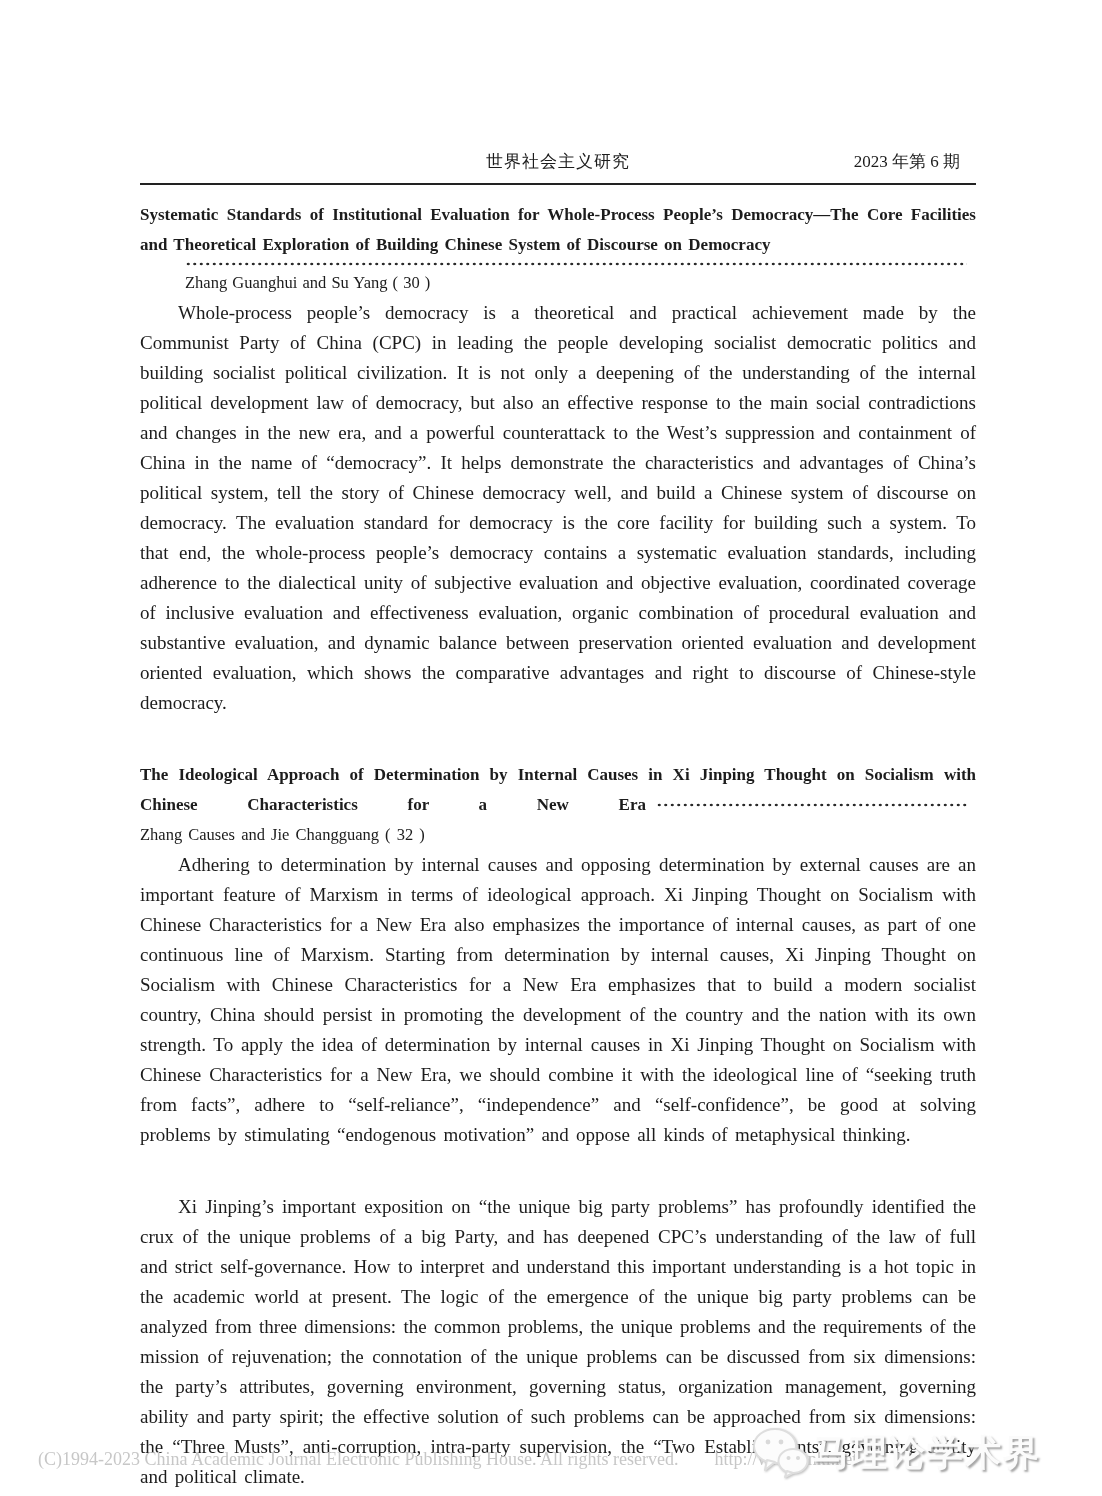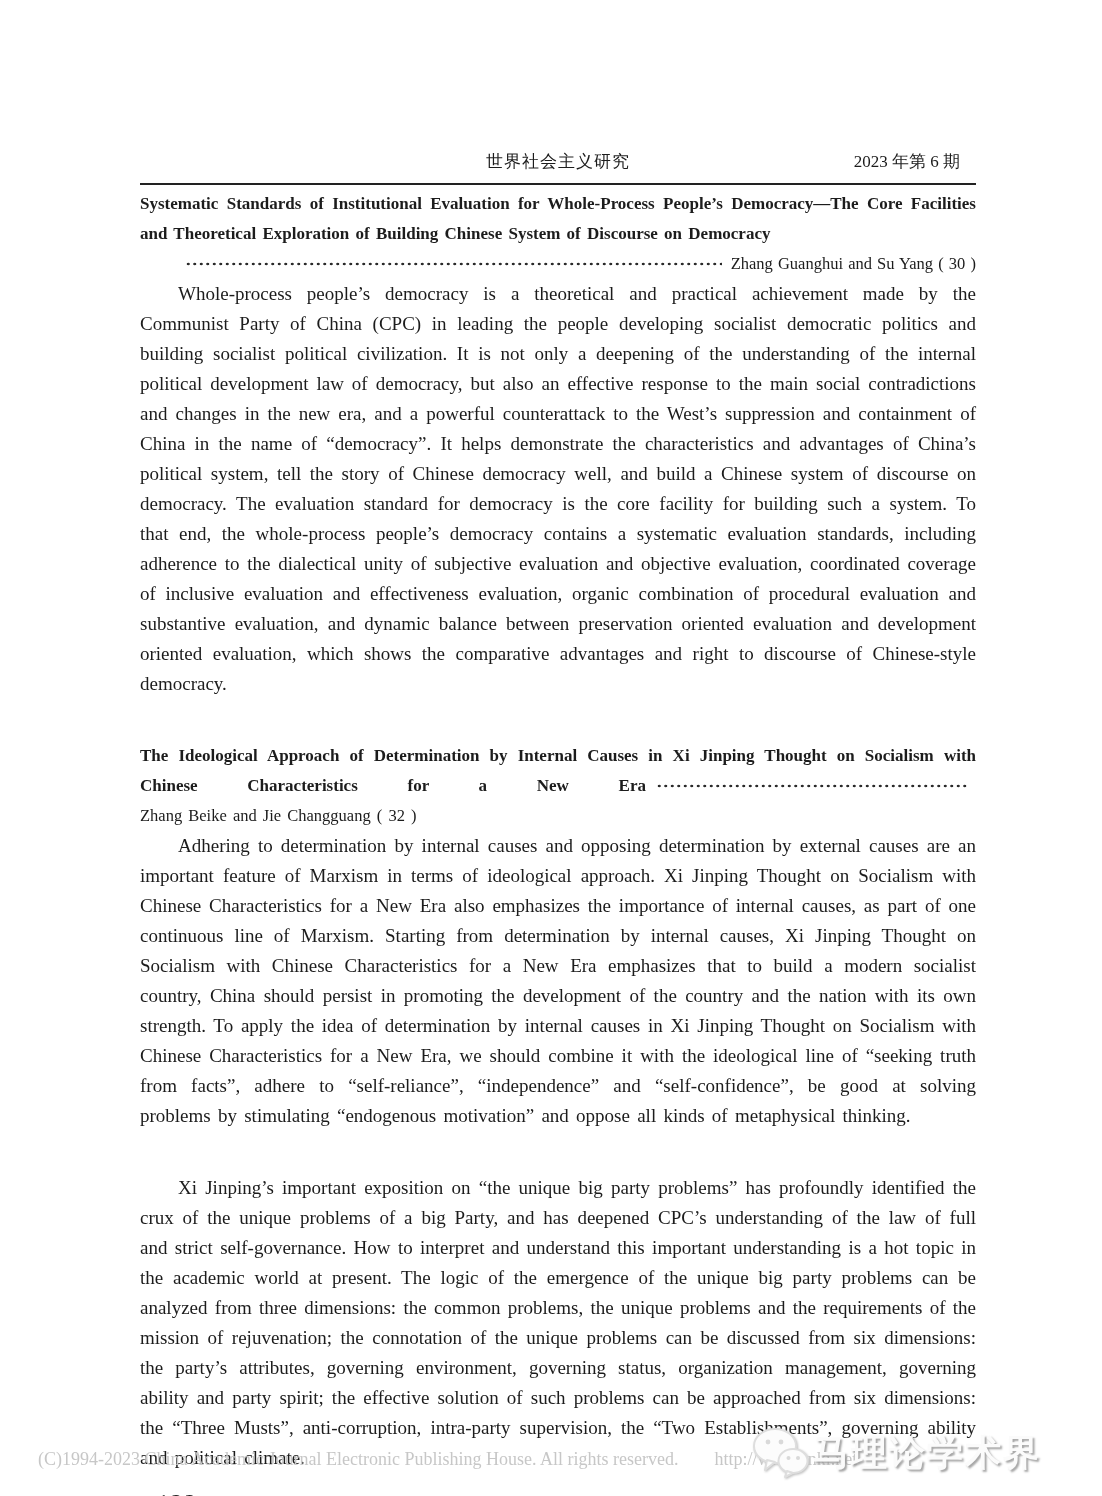--- a/index.html
+++ b/index.html
@@ -43,30 +43,30 @@
   }
 
   
   .article-title {
     font-weight: bold;
     font-size: 17px;
     line-height: 30px;
     word-spacing: 2px;
     text-align: justify;
   }
-  .article-1 .article-title { margin-top: 4px; }
+  .article-1 .article-title { margin-top: 15px; }
   .article-2, .article-3 { margin-top: 42px; }
 
   .byline {
     display: flex;
-    align-items: center;
     padding-left: 45px;
     font-size: 16.5px;
     line-height: 30px;
     word-spacing: 1px;
+    flex-direction: column;
   }
   .leader {
     flex: 1 1 auto;
     height: 8px;
     margin-right: 9px;
     background-image: radial-gradient(circle, #2a2a2a 1.2px, transparent 1.6px);
     background-size: 6.5px 8px;
     background-repeat: repeat-x;
     background-position: 0 center;
   }
@@ -146,21 +146,21 @@
     <section class="article article-1">
       <p class="article-title">Systematic Standards of Institutional Evaluation for Whole-Process People’s Democracy—The Core Facilities and Theoretical Exploration of Building Chinese System of Discourse on Democracy</p>
       <div class="byline">
         <span class="leader"></span>
         <span class="byline-text"><span>Zhang Guanghui and Su Yang</span>&nbsp;<span>( 30 )</span></span>
       </div>
       <p class="abstract">Whole-process people’s democracy is a theoretical and practical achievement made by the Communist Party of China (CPC) in leading the people developing socialist democratic politics and building socialist political civilization. It is not only a deepening of the understanding of the internal political development law of democracy, but also an effective response to the main social contradictions and changes in the new era, and a powerful counterattack to the West’s suppression and containment of China in the name of “democracy”. It helps demonstrate the characteristics and advantages of China’s political system, tell the story of Chinese democracy well, and build a Chinese system of discourse on democracy. The evaluation standard for democracy is the core facility for building such a system. To that end, the whole-process people’s democracy contains a systematic evaluation standards, including adherence to the dialectical unity of subjective evaluation and objective evaluation, coordinated coverage of inclusive evaluation and effectiveness evaluation, organic combination of procedural evaluation and substantive evaluation, and dynamic balance between preservation oriented evaluation and development oriented evaluation, which shows the comparative advantages and right to discourse of Chinese-style democracy.</p>
     </section>
 
     <section class="article article-2">
-      <p class="article-title"><span>The Ideological Approach of Determination by Internal Causes in Xi Jinping Thought on Socialism with Chinese Characteristics for a New Era</span><span class="leader-inline"></span><span class="byline-text"><span>Zhang Beike and Jie Changguang</span>&nbsp;<span>( 32 )</span></span></p>
+      <p class="article-title"><span>The Ideological Approach of Determination by Internal Causes in Xi Jinping Thought on Socialism with Chinese Characteristics for a New Era</span><span class="leader-inline"></span><span class="byline-text"><span>Zhang Causes and Jie Changguang</span>&nbsp;<span>( 32 )</span></span></p>
       <p class="abstract">Adhering to determination by internal causes and opposing determination by external causes are an important feature of Marxism in terms of ideological approach. Xi Jinping Thought on Socialism with Chinese Characteristics for a New Era also emphasizes the importance of internal causes, as part of one continuous line of Marxism. Starting from determination by internal causes, Xi Jinping Thought on Socialism with Chinese Characteristics for a New Era emphasizes that to build a modern socialist country, China should persist in promoting the development of the country and the nation with its own strength. To apply the idea of determination by internal causes in Xi Jinping Thought on Socialism with Chinese Characteristics for a New Era, we should combine it with the ideological line of “seeking truth from facts”, adhere to “self-reliance”, “independence” and “self-confidence”, be good at solving problems by stimulating “endogenous motivation” and oppose all kinds of metaphysical thinking.</p>
     </section>
 
     <section class="article article-3">
       <p class="abstract">Xi Jinping’s important exposition on “the unique big party problems” has profoundly identified the crux of the unique problems of a big Party, and has deepened CPC’s understanding of the law of full and strict self-governance. How to interpret and understand this important understanding is a hot topic in the academic world at present. The logic of the emergence of the unique big party problems can be analyzed from three dimensions: the common problems, the unique problems and the requirements of the mission of rejuvenation; the connotation of the unique problems can be discussed from six dimensions: the party’s attributes, governing environment, governing status, organization management, governing ability and party spirit; the effective solution of such problems can be approached from six dimensions: the “Three Musts”, anti-corruption, intra-party supervision, the “Two Establishments”, governing ability and political climate.</p>
     </section>
 
     <div class="page-number">· 122 ·</div>
   </div>
 

